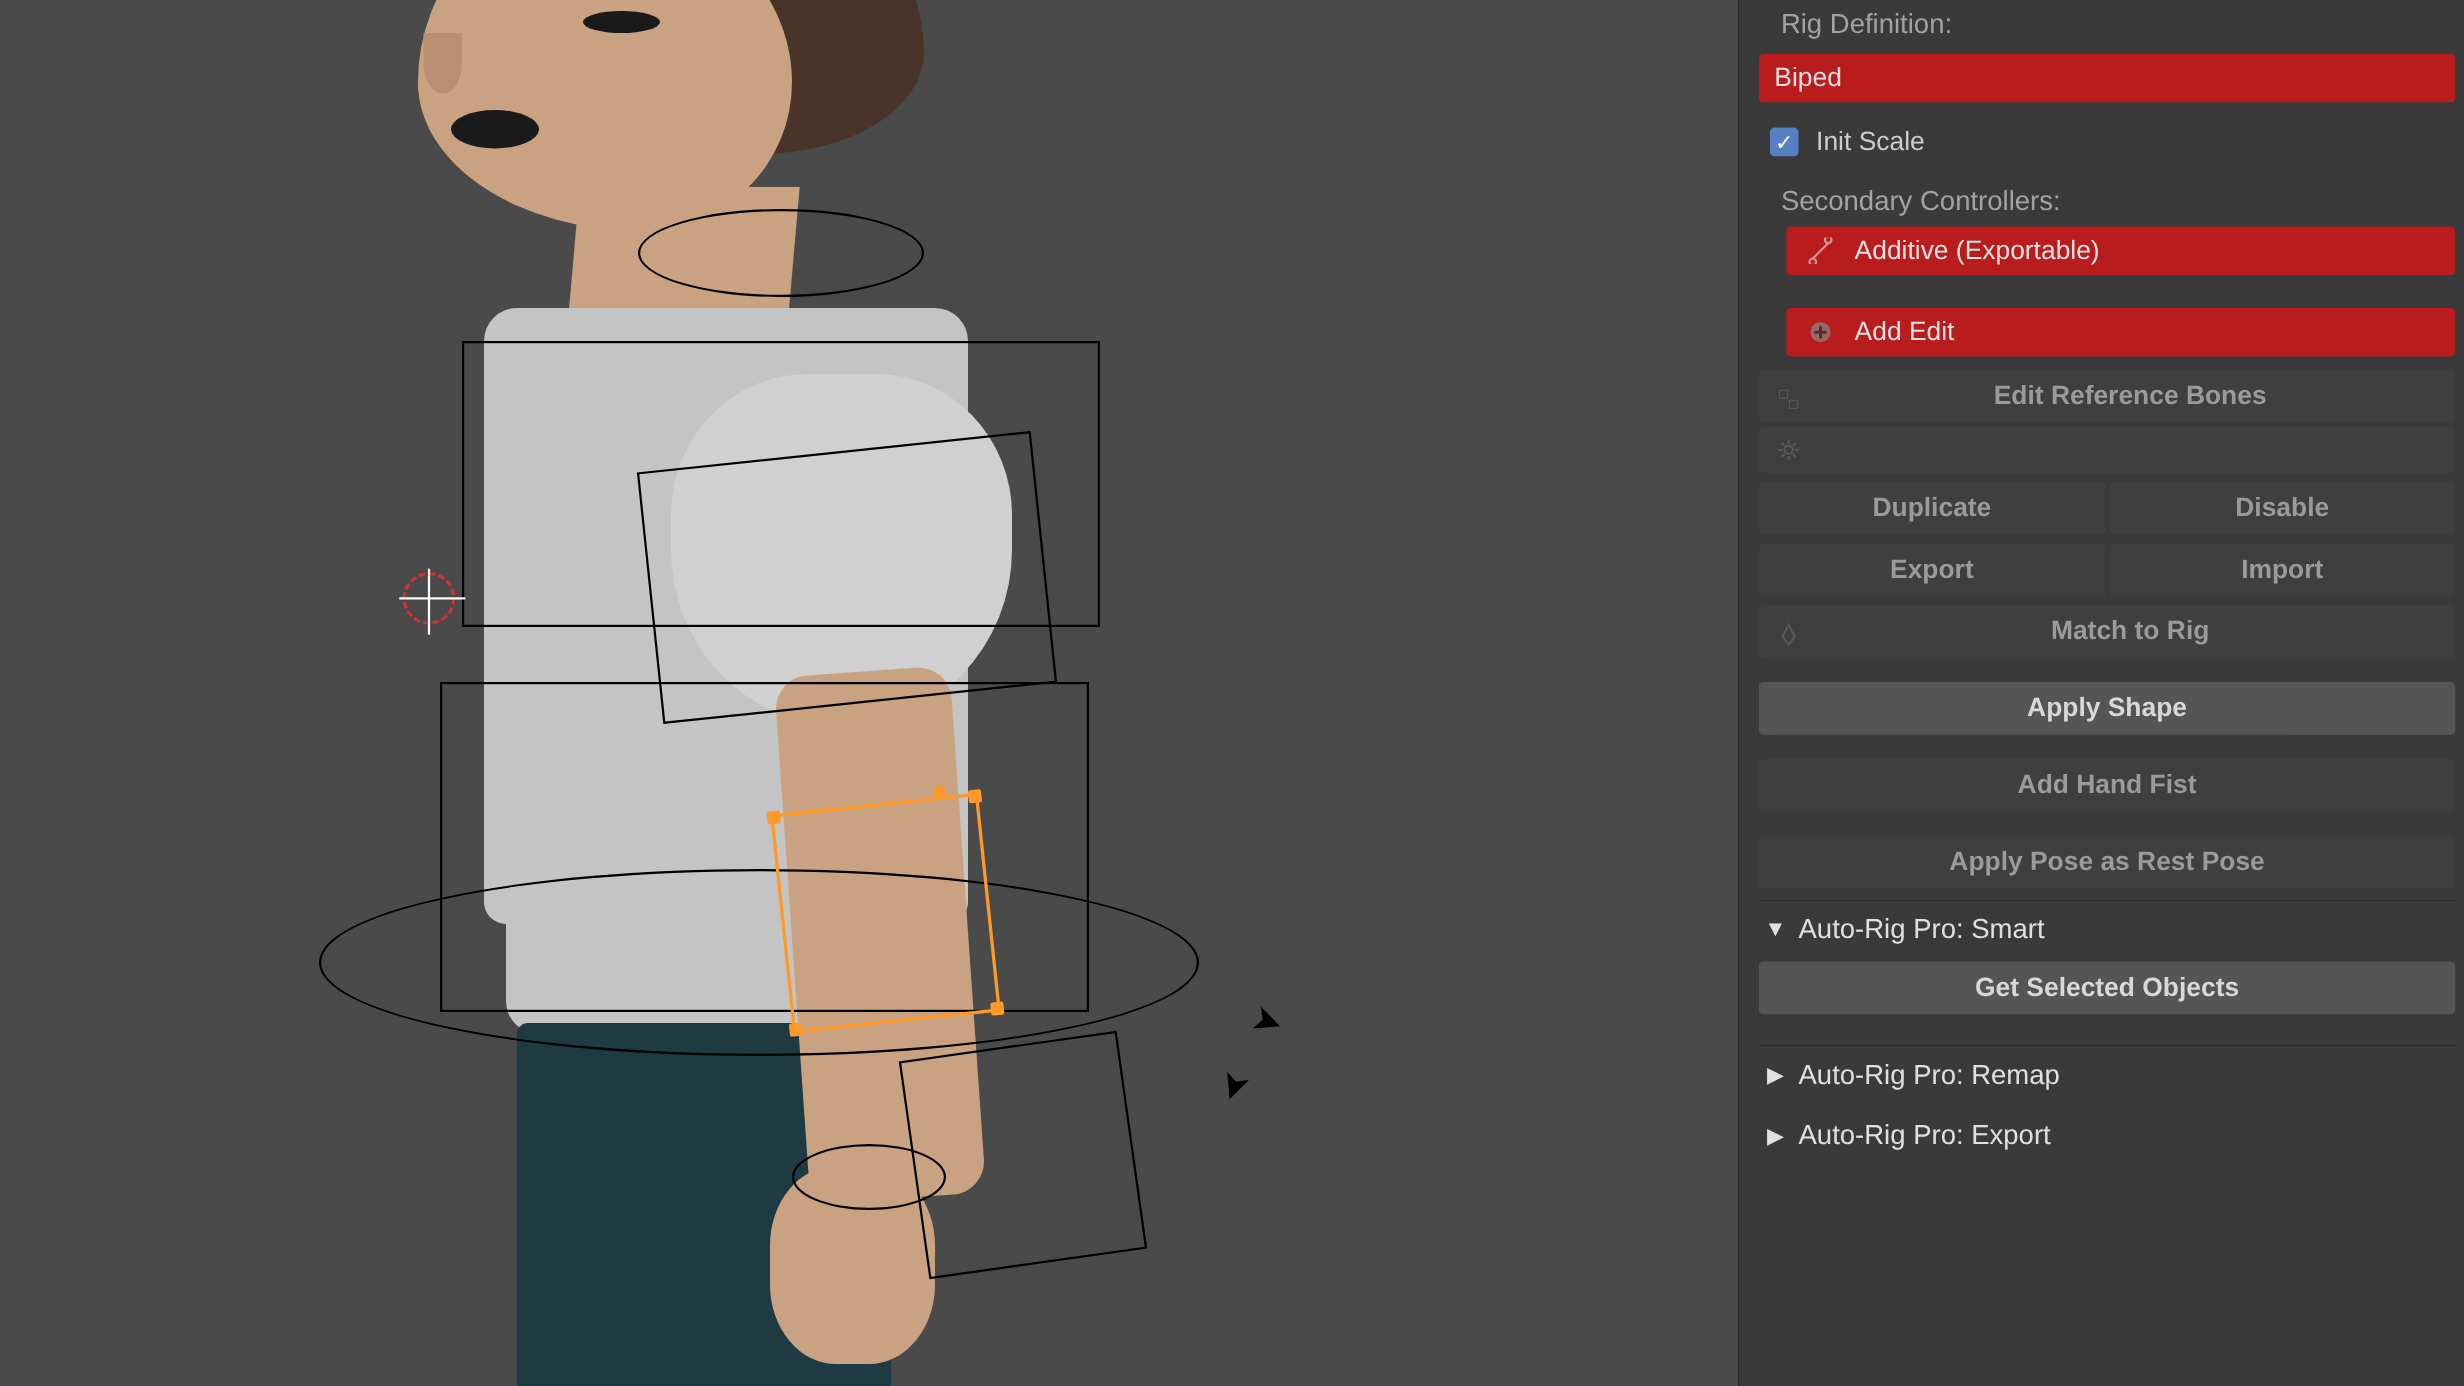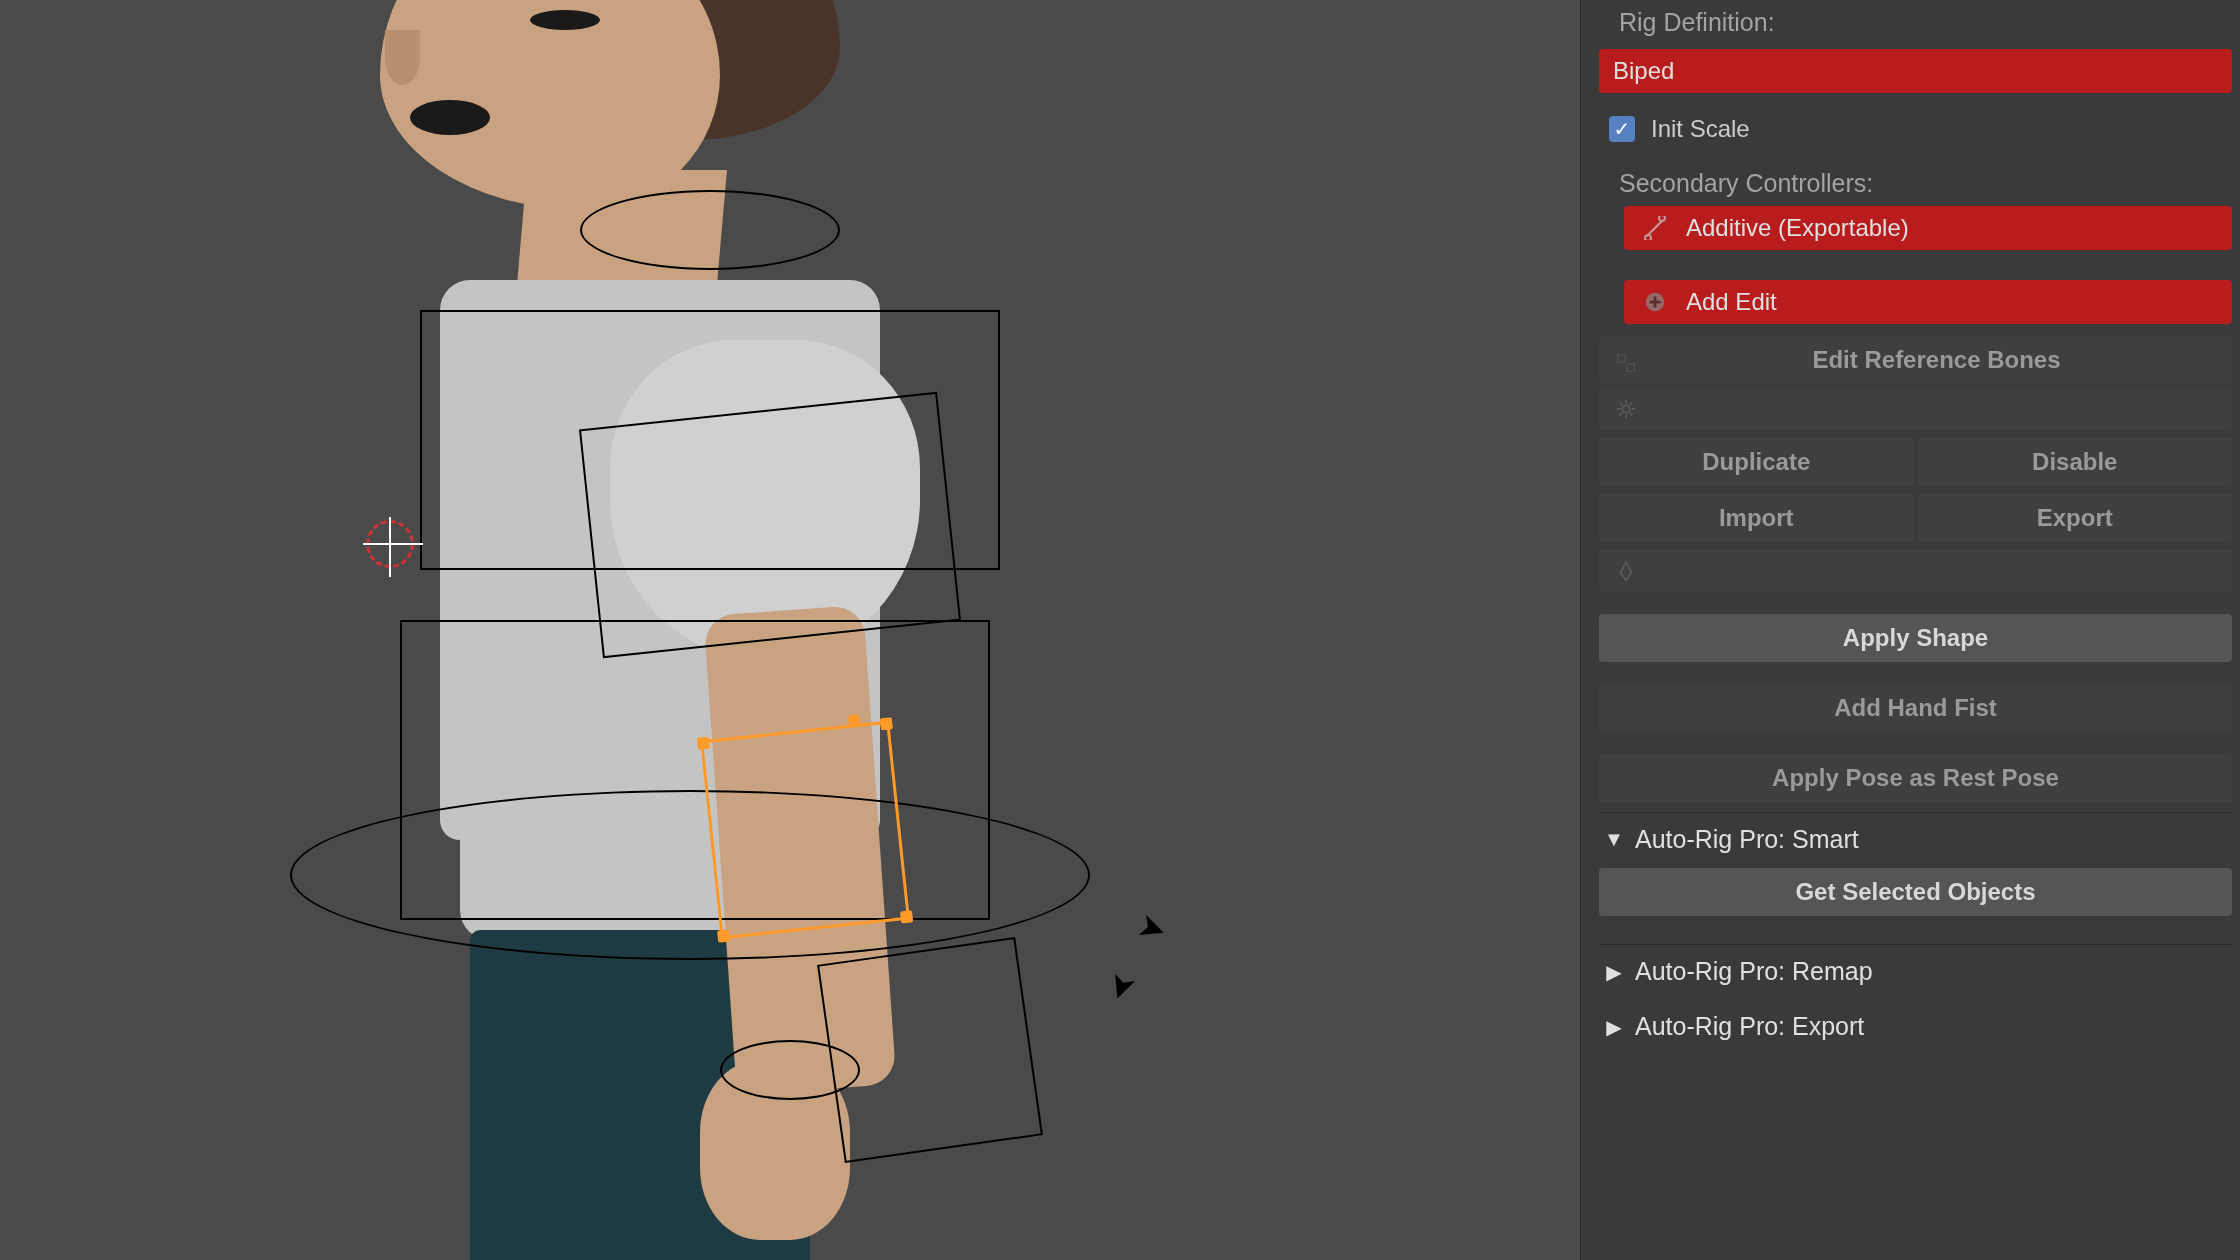--- a/index.html
+++ b/index.html
@@ -304,33 +304,34 @@
     <div class="btn-row">
       <div class="btn btn-dark">
           <span>Duplicate</span>
         </div>
       <div class="btn btn-dark">
           <span>Disable</span>
         </div>
     </div>
     <div class="btn-row">
       <div class="btn btn-dark">
-          <span>Import</span>
+          <span>Export</span>
         </div>
       <div class="btn btn-dark">
-          <span>Export</span>
+          <span>Import</span>
         </div>
     </div>
 
     <div class="btn btn-dark btn-icon-left">
       <span class="icon-slot dim">
         <svg width="22" height="22" viewBox="0 0 24 24">
             <path d="M12 2 L6 14 L12 22 L18 14 Z" stroke="#888" fill="none" stroke-width="2"></path>
           </svg>
       </span>
+      <span style="flex:1;text-align:center;">Match to Rig</span>
     </div>
 
     <div class="spacer"></div>
 
     <div class="btn">
         <span>Apply Shape</span>
       </div>
 
     <div class="spacer"></div>
 

